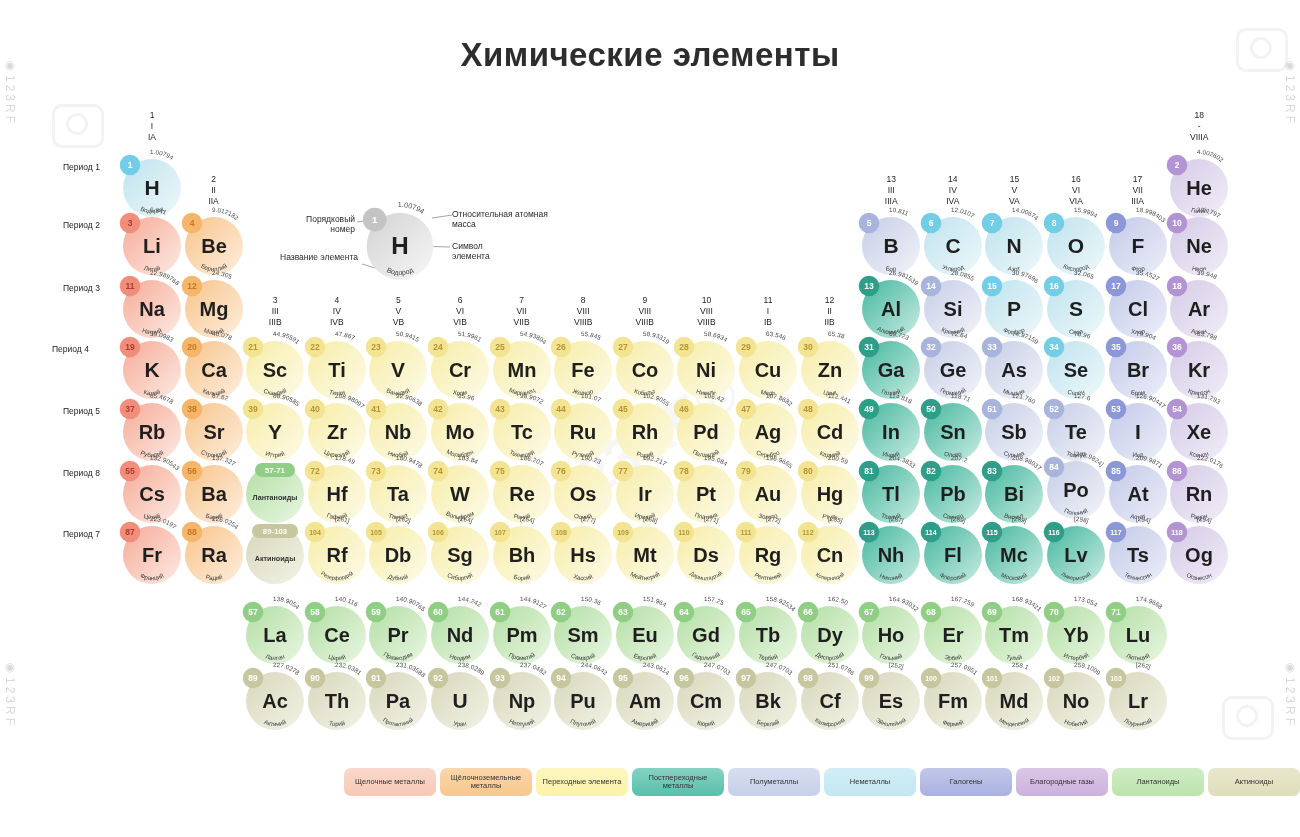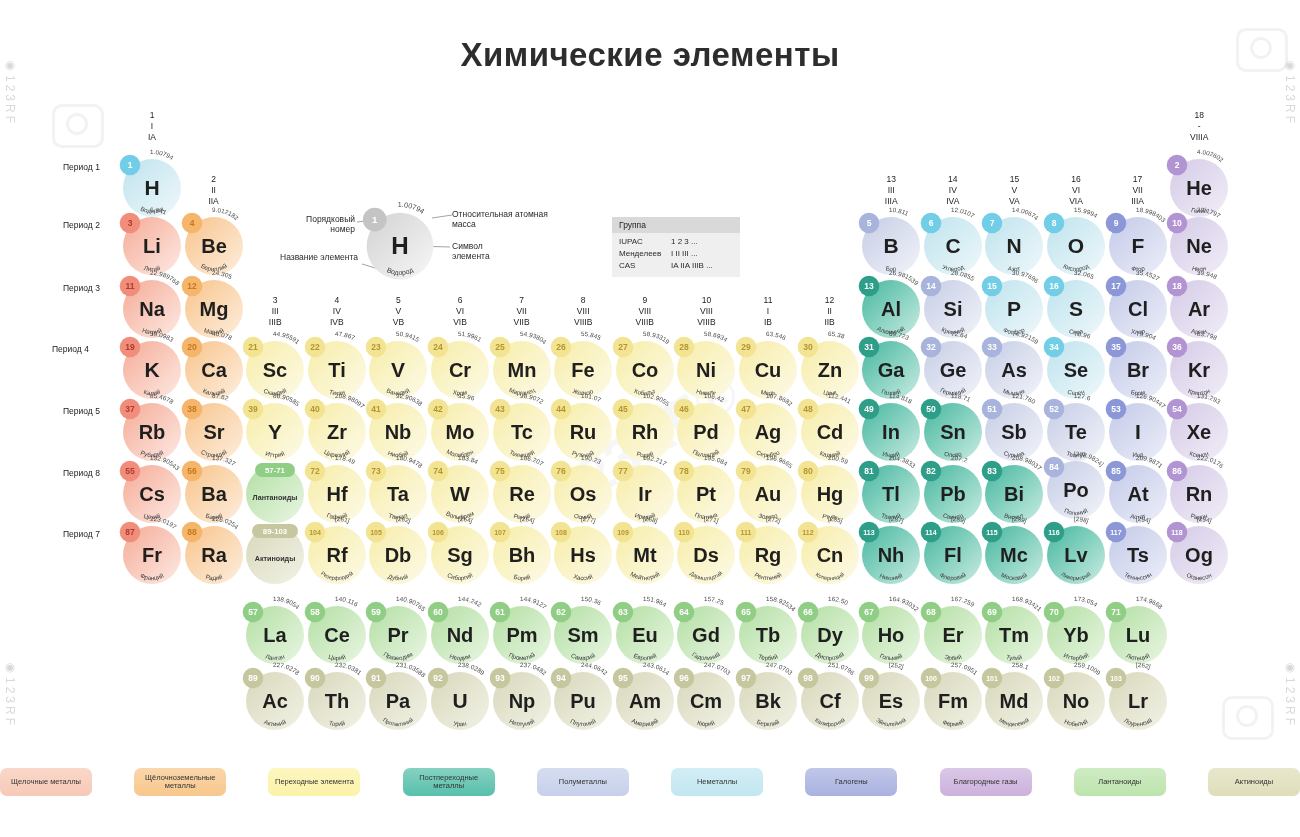--- a/index.html
+++ b/index.html
@@ -10,21 +10,21 @@
   .ghead{position:absolute;width:64px;text-align:center;font-size:8.5px;line-height:11px;color:#1c1c1c}
   .plabel{position:absolute;font-size:8.5px;color:#1c1c1c}
   .el{position:absolute;width:70px;height:70px}
   .el svg{overflow:visible;display:block}
   .ann-label{position:absolute;font-size:8.5px;line-height:10px;color:#2a2a2a}
   .gbox{position:absolute;left:612px;top:217px;width:128px;background:#efefef;color:#2a2a2a}
   .gbox-h{background:#d9d9d9;padding:3px 7px;font-size:8.5px;color:#222}
   .gbox-b{padding:3px 7px 5px;font-size:8px}
   .gbox-row{display:flex;line-height:12px}
   .gbox-row .l{width:52px}
-  .legend{position:absolute;left:0;right:0;top:768px;display:flex;justify-content:space-between;gap:12px}
+  .legend{position:absolute;left:0;right:0;top:768px;display:flex;justify-content:flex-end;gap:4px}
   .pill{height:28px;min-width:92px;max-width:92px;border-radius:7px;display:flex;align-items:center;
         justify-content:center;text-align:center;font-size:7.5px;line-height:8.5px;color:#333;
         padding:2px 4px;box-sizing:border-box;
         background-image:linear-gradient(180deg,rgba(255,255,255,.28),rgba(255,255,255,0))}
   .wm-edge{position:absolute;writing-mode:vertical-rl;font-size:12px;letter-spacing:3px;color:#d9d9d9}
   .wm-big{position:absolute;font-size:56px;font-weight:700;color:rgba(0,0,0,0.035);transform:rotate(-33deg)}
   .wm-cam{position:absolute;width:46px;height:38px;border:3px solid rgba(0,0,0,0.05);border-radius:10px}
   .wm-cam::after{content:"";position:absolute;left:11px;top:6px;width:16px;height:16px;
         border:3px solid rgba(0,0,0,0.05);border-radius:50%}
   .ann-lines{position:absolute;left:340px;top:205px}
@@ -50,37 +50,20 @@
   <div class="ann-label" style="left:452px;top:209px;width:100px">Относительная атомная масса</div>
   <div class="ann-label" style="left:452px;top:241px;width:60px">Символ элемента</div>
 
   <svg class="ann-lines" width="130" height="75">
     <line x1="17" y1="17" x2="33" y2="15" stroke="#9a9a9a" stroke-width="0.9"></line>
     <line x1="22" y1="59" x2="45" y2="66" stroke="#9a9a9a" stroke-width="0.9"></line>
     <line x1="112" y1="10" x2="92" y2="13" stroke="#9a9a9a" stroke-width="0.9"></line>
     <line x1="110" y1="42" x2="74" y2="41" stroke="#9a9a9a" stroke-width="0.9"></line>
   </svg>
 
-  <div class="gbox">
-    <div class="gbox-h">Группа</div>
-    <div class="gbox-b">
-      <div class="gbox-row">
-        <span class="l">IUPAC</span>
-        <span>1 2 3 ...</span>
-      </div>
-      <div class="gbox-row">
-        <span class="l">Менделеев</span>
-        <span>I II III ...</span>
-      </div>
-      <div class="gbox-row">
-        <span class="l">CAS</span>
-        <span>IA IIA IIIB ...</span>
-      </div>
-    </div>
-  </div>
 
   <div id="gheads">
       <div class="ghead" style="left: 120px; top: 110px;">
         <div>1</div>
         <div>I</div>
         <div>IA</div>
       </div>
       <div class="ghead" style="left: 1167.2px; top: 110px;">
         <div>18</div>
         <div>-</div>

